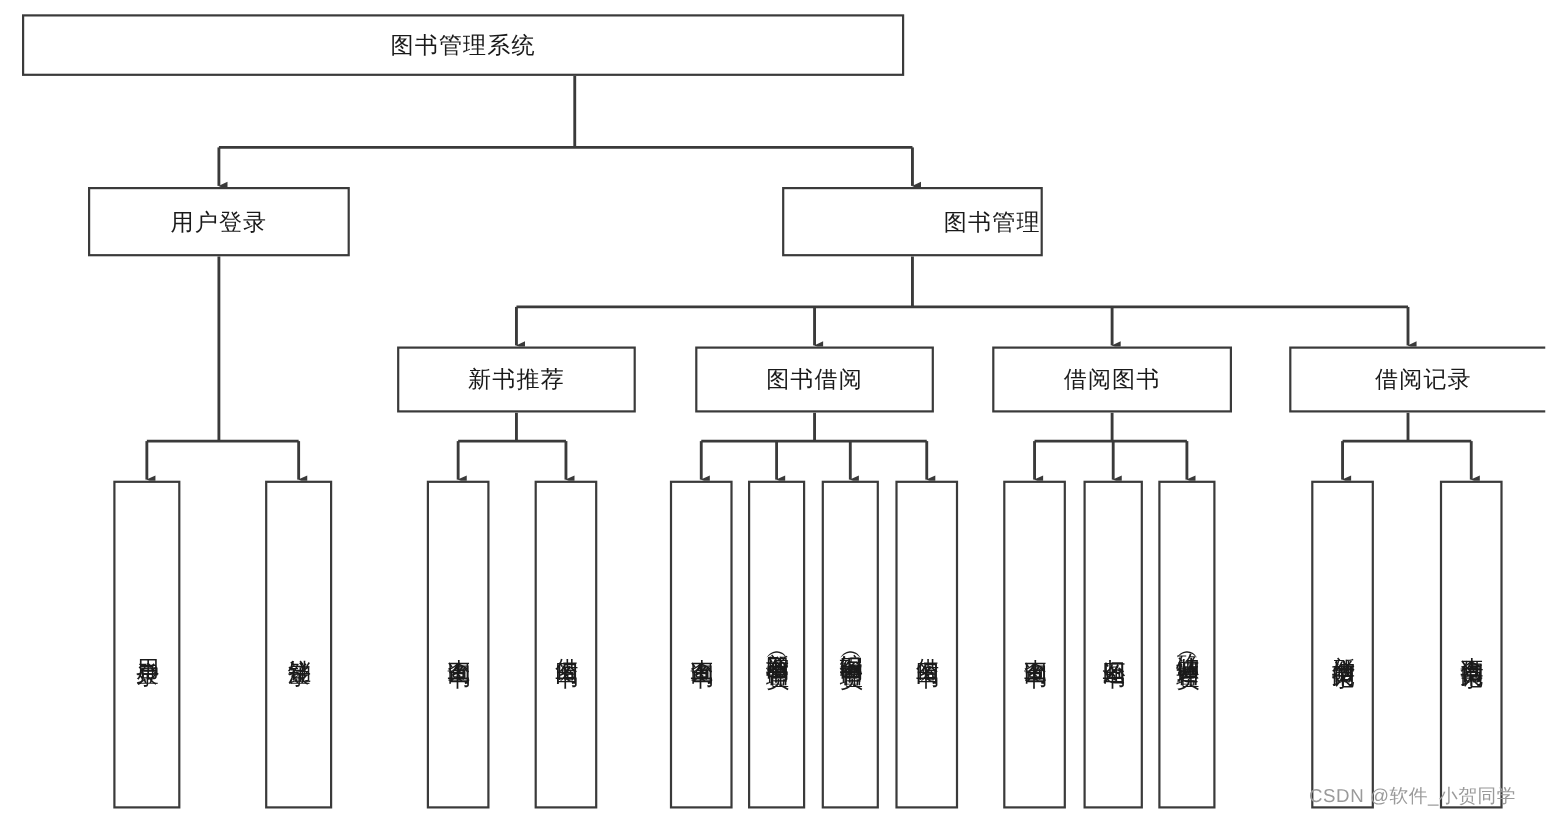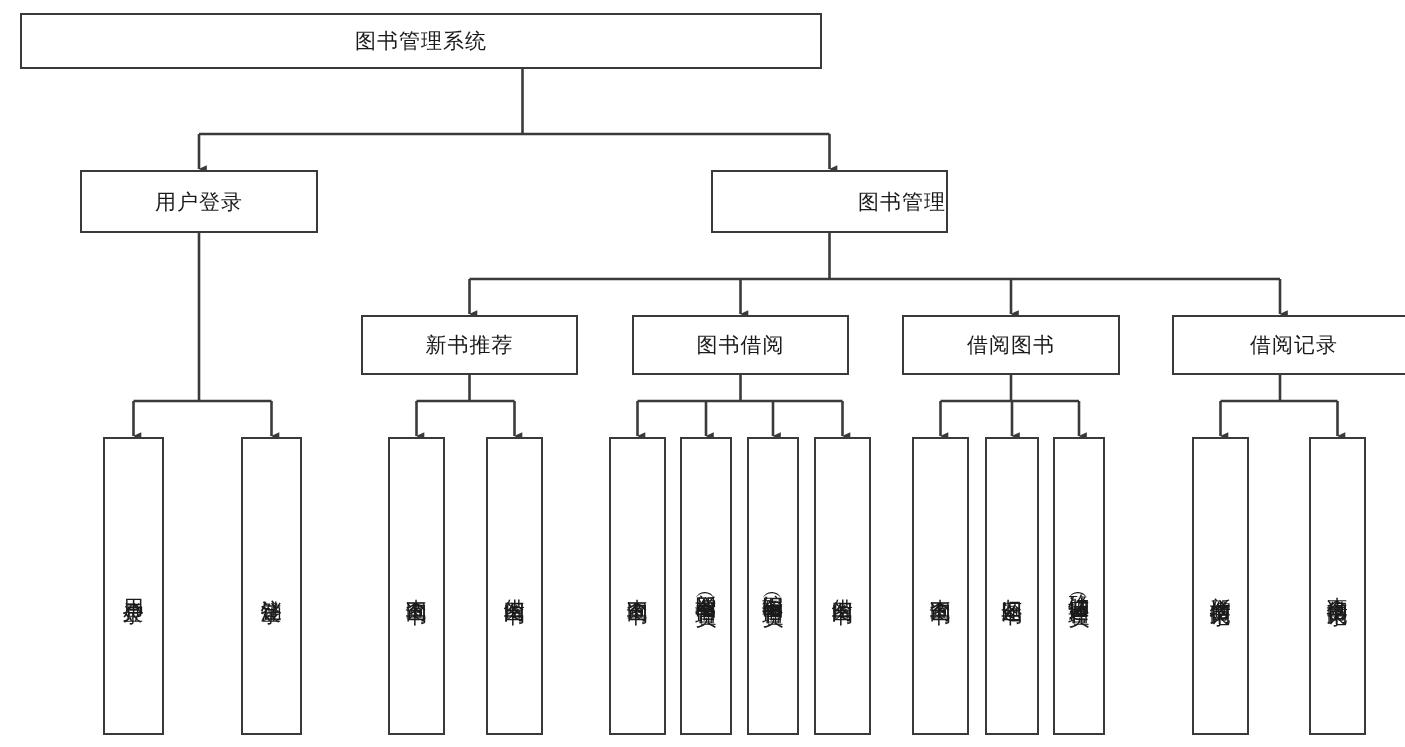--- a/index.html
+++ b/index.html
@@ -164,14 +164,15 @@
         <span class="lbl">确认归还（管理员）</span>
       </div>
       <div class="node vert" style="left: 1192px; top: 437px; width: 57px; height: 298px;">
         <span class="lbl">新增借阅记录</span>
       </div>
       <div class="node vert" style="left: 1309px; top: 437px; width: 57px; height: 298px;">
         <span class="lbl">查询借阅记录</span>
       </div>
     </div>
 
+  <div class="watermark" style="left: 1190px; top: 712px;">CSDN @软件_小贺同学</div>
 
 </div>
 
 </body></html>

